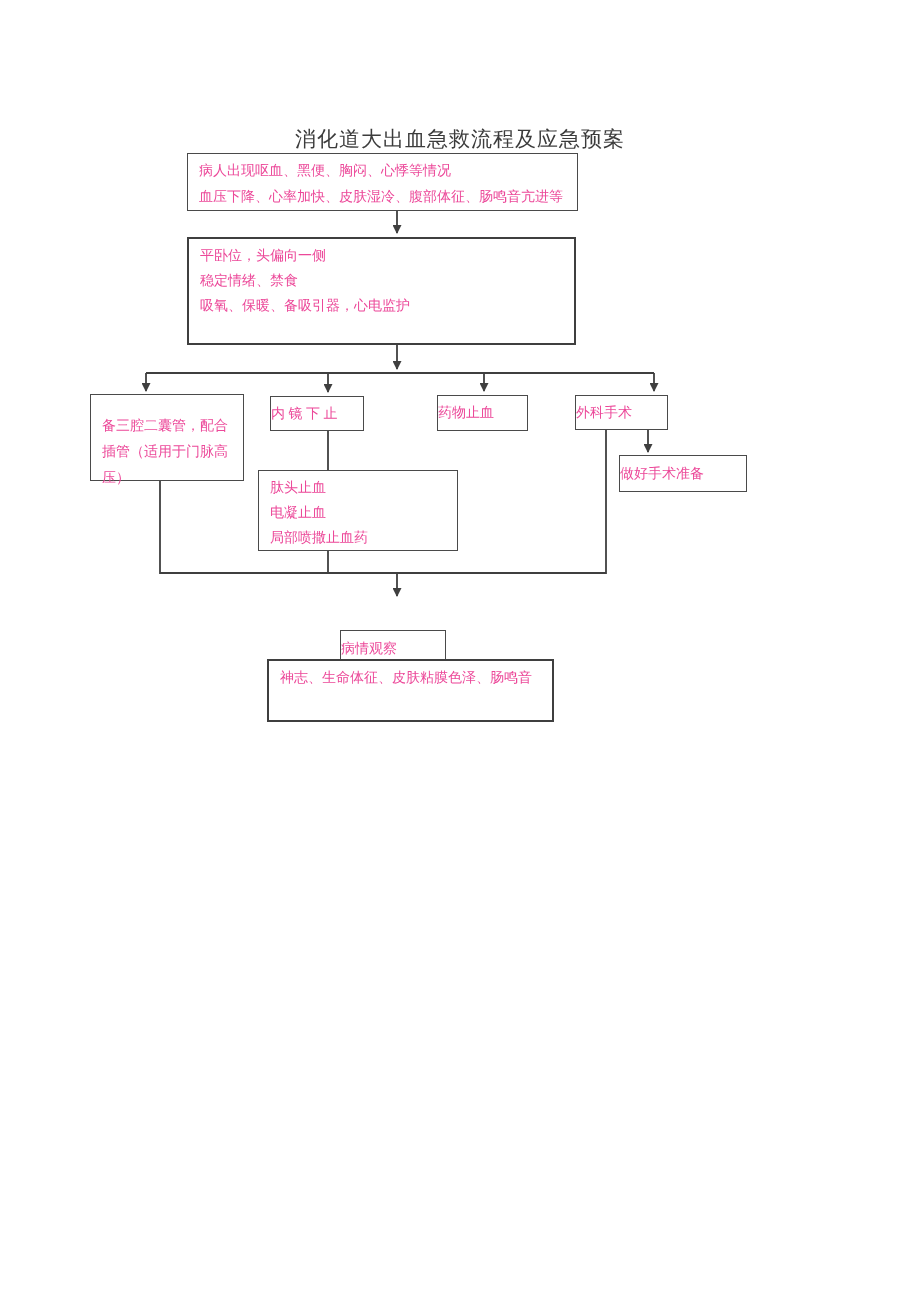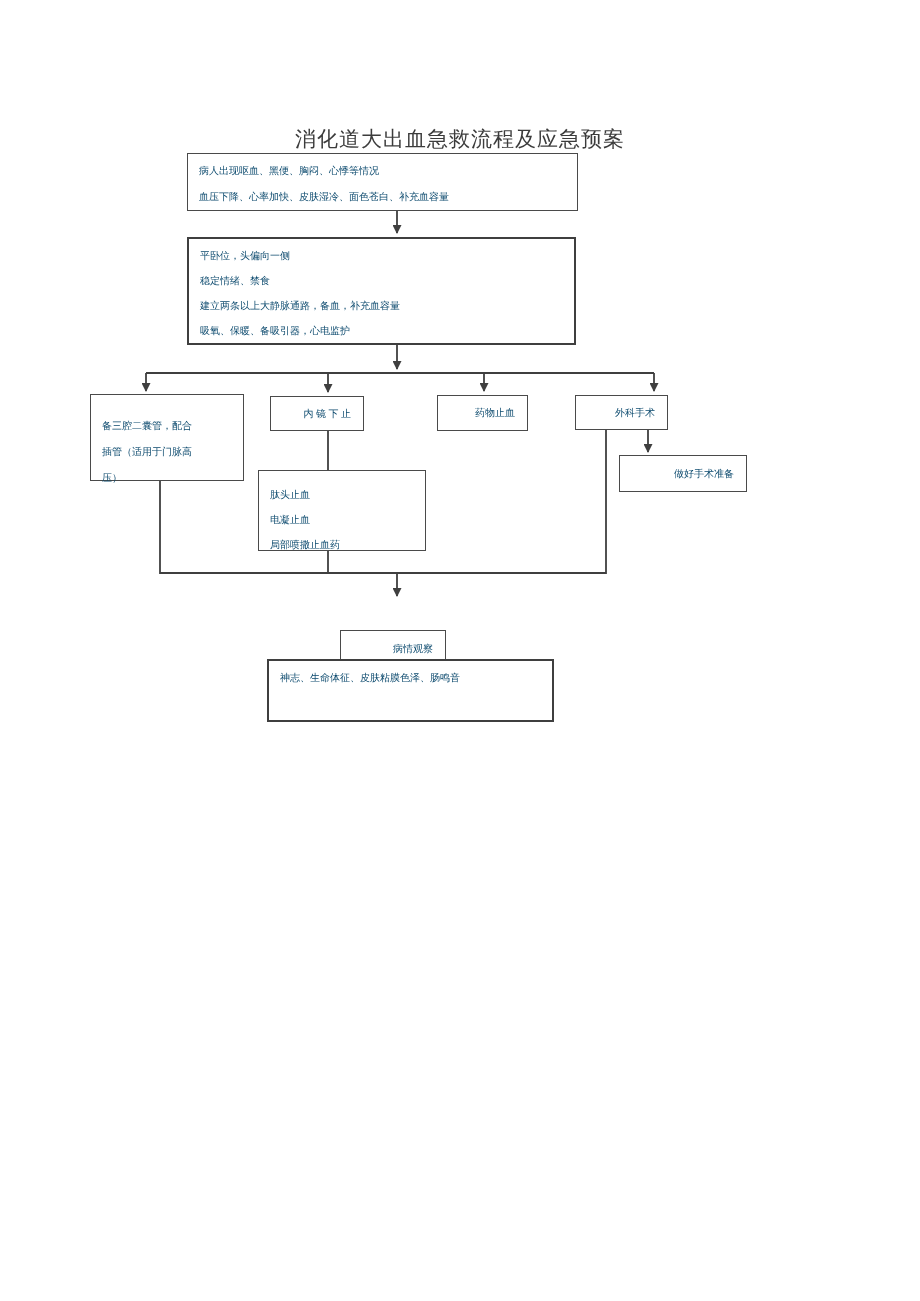--- a/index.html
+++ b/index.html
@@ -30,31 +30,31 @@
   .connectors {
     position: absolute;
     left: 0;
     top: 0;
   }
   .node {
     position: absolute;
     box-sizing: border-box;
     background: #ffffff;
     border: 1px solid #4a4a4a;
-    font-size: 10px;
+    font-size: 14px;
     line-height: 26px;
     padding: 4px 11px;
-    color: #0c4a6e;
+    color: #ec4899;
   }
   .node.thick { border-width: 2px; border-color: #3f3f3f; }
   .node.centered {
     display: flex;
     align-items: center;
-    justify-content: flex-end;
-    padding: 12px;
+    justify-content: flex-start;
+    padding: 0;
     text-align: center;
   }
   .node .ln { white-space: nowrap; }
   .node.wrapbox .ln { white-space: normal; }
 </style>
 </head>
 <body>
 
 <div class="page">
 
@@ -90,27 +90,26 @@
       <line x1="397" y1="573" x2="397" y2="596" marker-end="url(#arrow)"></line>
 
       <line x1="397" y1="637" x2="397" y2="656" marker-end="url(#arrow)"></line>
     </g>
   </svg>
 
   <div class="doc-title">消化道大出血急救流程及应急预案</div>
 
   <div class="node" style="left:187px; top:153px; width:391px; height:58px;">
     <div class="ln">病人出现呕血、黑便、胸闷、心悸等情况</div>
-    <div class="ln">血压下降、心率加快、皮肤湿冷、面色苍白、补充血容量</div>
+    <div class="ln">血压下降、心率加快、皮肤湿冷、腹部体征、肠鸣音亢进等</div>
   </div>
 
   <div class="node thick" style="left:187px; top:237px; width:389px; height:108px; line-height:25px; ">
     <div class="ln">平卧位，头偏向一侧</div>
     <div class="ln">稳定情绪、禁食</div>
-    <div class="ln">建立两条以上大静脉通路，备血，补充血容量</div>
     <div class="ln">吸氧、保暖、备吸引器，心电监护</div>
   </div>
 
   <div class="node" style="left:90px; top:394px; width:154px; height:87px; line-height:26px; padding-top:18px;">
     <div class="ln">备三腔二囊管，配合</div>
     <div class="ln">插管（适用于门脉高</div>
     <div class="ln">压）</div>
   </div>
 
   <div class="node centered" style="left:270px; top:396px; width:94px; height:35px;">
@@ -122,21 +121,21 @@
   </div>
 
   <div class="node centered" style="left:575px; top:395px; width:93px; height:35px;">
     <span class="ln">外科手术</span>
   </div>
 
   <div class="node centered" style="left:619px; top:455px; width:128px; height:37px;">
     <span class="ln">做好手术准备</span>
   </div>
 
-  <div class="node" style="left:258px; top:470px; width:168px; height:81px; line-height:25px; padding-top:11px;">
+  <div class="node" style="left:258px; top:470px; width:200px; height:81px; line-height:25px; padding-top:4px;">
     <div class="ln">肽头止血</div>
     <div class="ln">电凝止血</div>
     <div class="ln">局部喷撒止血药</div>
   </div>
 
   <div class="node centered" style="left:340px; top:630px; width:106px; height:38px;">
     <span class="ln">病情观察</span>
   </div>
 
   <div class="node thick wrapbox" style="left:267px; top:659px; width:287px; height:63px; line-height:25px; padding-top:4px;">

